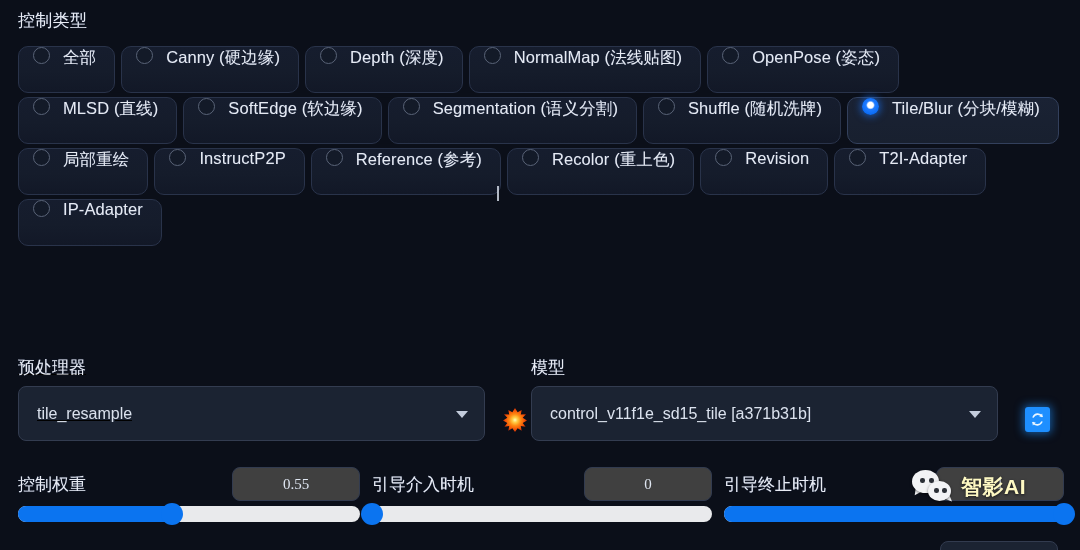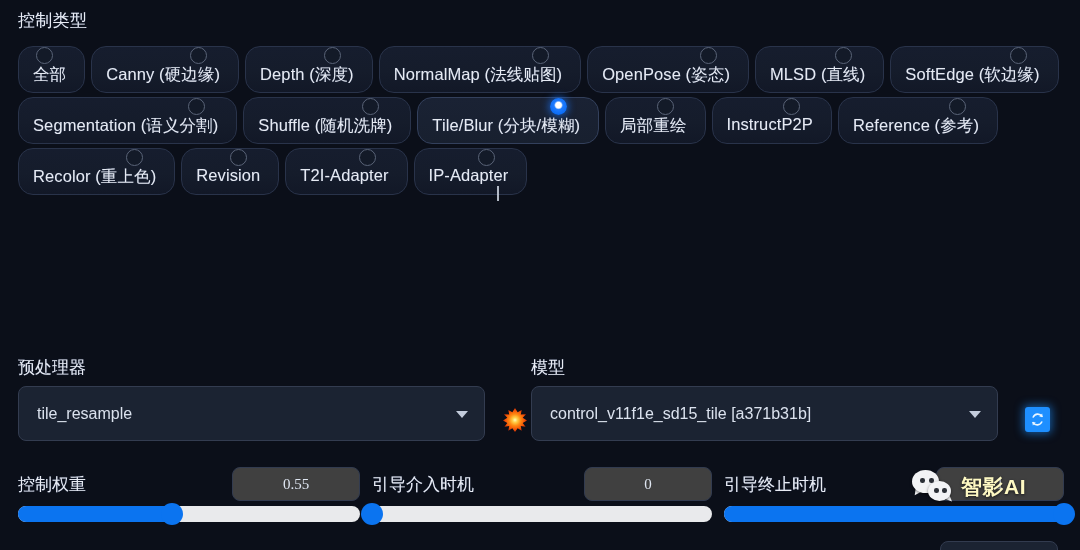--- a/index.html
+++ b/index.html
@@ -37,30 +37,29 @@
     position: absolute;
     left: 18px; top: 46px;
     width: 1046px;
     display: flex;
     flex-wrap: wrap;
     gap: 4px 6px;
     align-content: flex-start;
   }
   .radio-card {
     display: flex;
-    align-items: flex-end;
+    align-items: flex-start;
     height: 47px;
     padding: 0 18px 0 14px;
     background: linear-gradient(180deg, #161d2e 0%, #151c2b 55%, #121827 100%);
     border: 1px solid #2a3category;
     border: 1px solid #29334a;
-    border-radius: 15px;
+    border-radius: 10px;
     cursor: pointer;
     user-select: none;
-    flex-direction: column;
   }
   .radio-card.selected {
     background: linear-gradient(180deg, #1a2234 0%, #18202f 100%);
     border-color: #33405c;
   }
   .radio-dot {
     width: 17px; height: 17px;
     border-radius: 50%;
     border: 1.5px solid #5a6478;
     background: #131a28;
@@ -81,21 +80,21 @@
   }
 
   
   #mid-row {
     position: absolute;
     left: 0; top: 356px;
     width: 1080px;
     height: 95px;
   }
   .field-group { position: absolute; }
-  #pre-group  { left: 18px;  top: 0; width: 495px; }
+  #pre-group  { left: 18px;  top: 0; width: 495px; text-decoration: underline; }
   #model-group{ left: 531px; top: 0; width: 490px; }
 
   .field-label {
     color: #e9ecf3;
     font-size: 17px;
     margin-bottom: 7px;
     display: block;
     text-shadow: 0 0 1px rgba(120,160,255,.35);
   }
   .dropdown {

